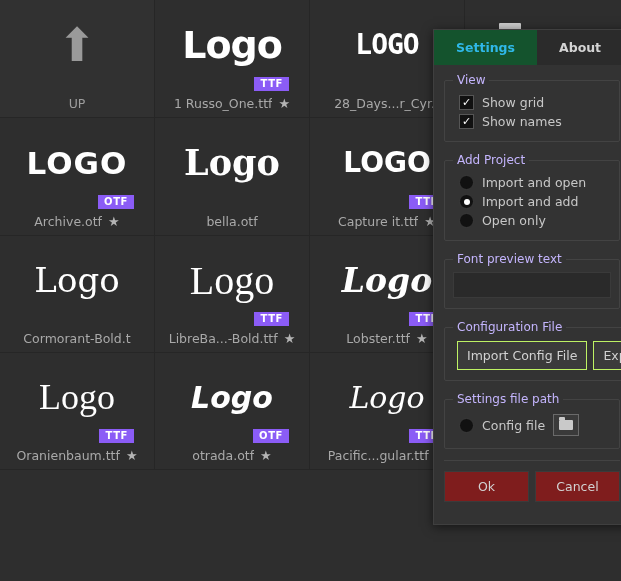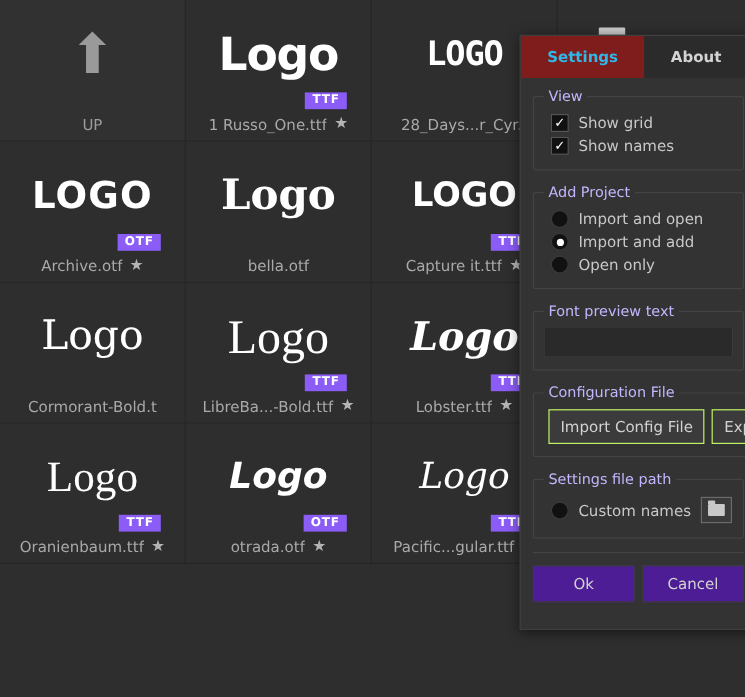--- a/index.html
+++ b/index.html
@@ -91,21 +91,21 @@
     position:relative; height:35px; background:#2b2b2b;
     display:flex; align-items:stretch;
   }
   .tab{
     display:flex; align-items:center; justify-content:center;
     font-size:12.5px; font-weight:bold;
     padding:0 22px;
     color:#d4d4d4;
     font-family:"DejaVu Sans",sans-serif;
   }
-  .tab.active{ color:#2fb8e8; background:#7f1d1d; }
+  .tab.active{ color:#2fb8e8; background:#14532d; }
   .tab.inactive{ background:#2b2b2b; }
 
   .body{ padding:8px 10px 0 10px; position:relative; }
 
   fieldset.group{
     border:1px solid #434343; border-radius:2px;
     padding:4px 8px 8px 8px; margin-bottom:11px;
   }
   fieldset.group > legend{
     color:#c4b5fd; font-size:12px; padding:0 4px;
@@ -148,21 +148,21 @@
   .folder-ico{
     width:14px; height:10px; background:#c9c9c9; position:relative; border-radius:1px;
   }
   .folder-ico:before{
     content:""; position:absolute; left:0; top:-3px; width:6px; height:3px;
     background:#c9c9c9; border-radius:1px 1px 0 0;
   }
   .dialog-sep{ height:1px; background:#434343; margin:6px 0 0 0; }
   .okrow{ display:flex; gap:6px; justify-content:flex-end; padding:10px 0 0 0; }
   .okbtn{
-    background:#4c1d95; border:1px solid #3b3b3b; color:#d2d2d2;
+    background:#7f1d1d; border:1px solid #3b3b3b; color:#d2d2d2;
     font-size:12.5px; width:88px; padding:7px 0; text-align:center;
     font-family:"DejaVu Sans",sans-serif;
   }
 </style>
 </head>
 <body>
 
 <div id="root">
 
   <div id="grid">
@@ -347,21 +347,21 @@
         <div class="btnrow">
           <button class="btn">Import Config File</button>
           <button class="btn">Export Config File</button>
         </div>
       </fieldset>
 
       <fieldset class="group">
         <legend>Settings file path</legend>
         <div class="row">
           <span class="radio"></span>
-          <span class="lbl">Custom names</span>
+          <span class="lbl">Config file</span>
           <span class="folderbtn">
             <span class="folder-ico"></span>
           </span>
         </div>
       </fieldset>
 
       <div class="dialog-sep"></div>
       <div class="okrow">
         <button class="okbtn">Ok</button>
         <button class="okbtn">Cancel</button>

